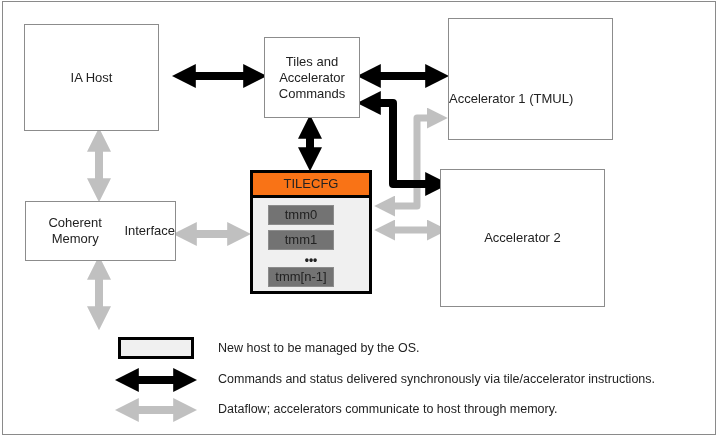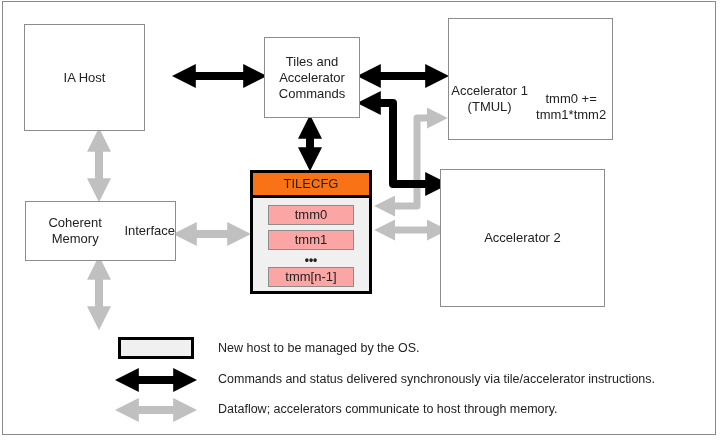--- a/index.html
+++ b/index.html
@@ -7,22 +7,22 @@
          font-family: "Liberation Sans", sans-serif; color: #222; }
   .frame { position: absolute; left: 2px; top: 1px; width: 714px; height: 434px;
            border: 1px solid #8a8a8a; background: #fff; box-sizing: border-box; }
   .box { position: absolute; border: 1px solid #8c8c8c; background: #fff; box-sizing: border-box;
          display: flex; align-items: center; justify-content: center; text-align: center;
          font-size: 13px; line-height: 16px; }
   .tilecfg { position: absolute; left: 250px; top: 170px; width: 122px; height: 124px;
              border: 3px solid #000; background: #f0f0f0; box-sizing: border-box; }
   .tilecfg .hdr { height: 22px; border-bottom: 3px solid #000; text-align: center;
                   font-size: 13px; line-height: 22px; background: #f97316; }
-  .reg { position: absolute; left: 15px; width: 86px; height: 20px; border: 1px solid #8c8c8c;
-         background: #fca5a5; box-sizing: border-box; font-size: 13px; line-height: 18px; text-align: center; }
+  .reg { position: absolute; left: 15px; width: 66px; height: 20px; border: 1px solid #8c8c8c;
+         background: #737373; box-sizing: border-box; font-size: 13px; line-height: 18px; text-align: center; }
   .dots { position: absolute; left: 15px; width: 86px; text-align: center; font-size: 12px; line-height: 12px; font-weight: bold; }
   svg.arrows { position: absolute; left: 0; top: 0; }
   .legend-box { position: absolute; left: 118px; top: 337px; width: 76px; height: 22px;
                 border: 3px solid #000; background: #f0f0f0; box-sizing: border-box; }
   .legend-text { position: absolute; left: 218px; font-size: 12.5px; color: #222; white-space: nowrap; }
 </style>
 </head>
 <body>
 
 <div class="frame"></div>
@@ -45,33 +45,32 @@
 
   <line x1="183" y1="76" x2="256" y2="76" stroke="#000" stroke-width="8" marker-start="url(#blkhead)" marker-end="url(#blkhead)"></line>
   <line x1="368" y1="76" x2="438" y2="76" stroke="#000" stroke-width="8" marker-start="url(#blkhead)" marker-end="url(#blkhead)"></line>
   <line x1="310" y1="126" x2="310" y2="160" stroke="#000" stroke-width="8" marker-start="url(#blkhead)" marker-end="url(#blkhead)"></line>
   <polyline points="368,103 393,103 393,184 438,184" fill="none" stroke="#000" stroke-width="8" stroke-linejoin="round" marker-start="url(#blkhead)" marker-end="url(#blkhead)"></polyline>
 
   <line x1="126" y1="380" x2="186" y2="380" stroke="#000" stroke-width="8" marker-start="url(#blkhead)" marker-end="url(#blkhead)"></line>
   <line x1="126" y1="410" x2="186" y2="410" stroke="#c0c0c0" stroke-width="8" marker-start="url(#grayhead)" marker-end="url(#grayhead)"></line>
 </svg>
 
-<div class="box" style="left:24px;top:24px;width:121px;height:107px;">
+<div class="box" style="left:24px;top:24px;width:135px;height:107px;">
   <span>IA Host</span>
 </div>
 
 <div class="box" style="left:264px;top:37px;width:96px;height:81px;flex-direction:column;">
   <span>Tiles and</span>
   <span>Accelerator</span>
   <span>Commands</span>
 </div>
 
 <div class="box" style="left:448px;top:18px;width:165px;height:122px;flex-direction:row;justify-content:flex-start;padding-top:40px;">
   <span>Accelerator 1 (TMUL)</span>
-  <span style="margin-top:16px;">tmm0 += tmm1*tmm2</span>
 </div>
 
 <div class="box" style="left:440px;top:169px;width:165px;height:138px;">
   <span>Accelerator 2</span>
 </div>
 
 <div class="box" style="left:25px;top:201px;width:151px;height:60px;flex-direction:row;">
   <span>Coherent Memory</span>
   <span>Interface</span>
 </div>

